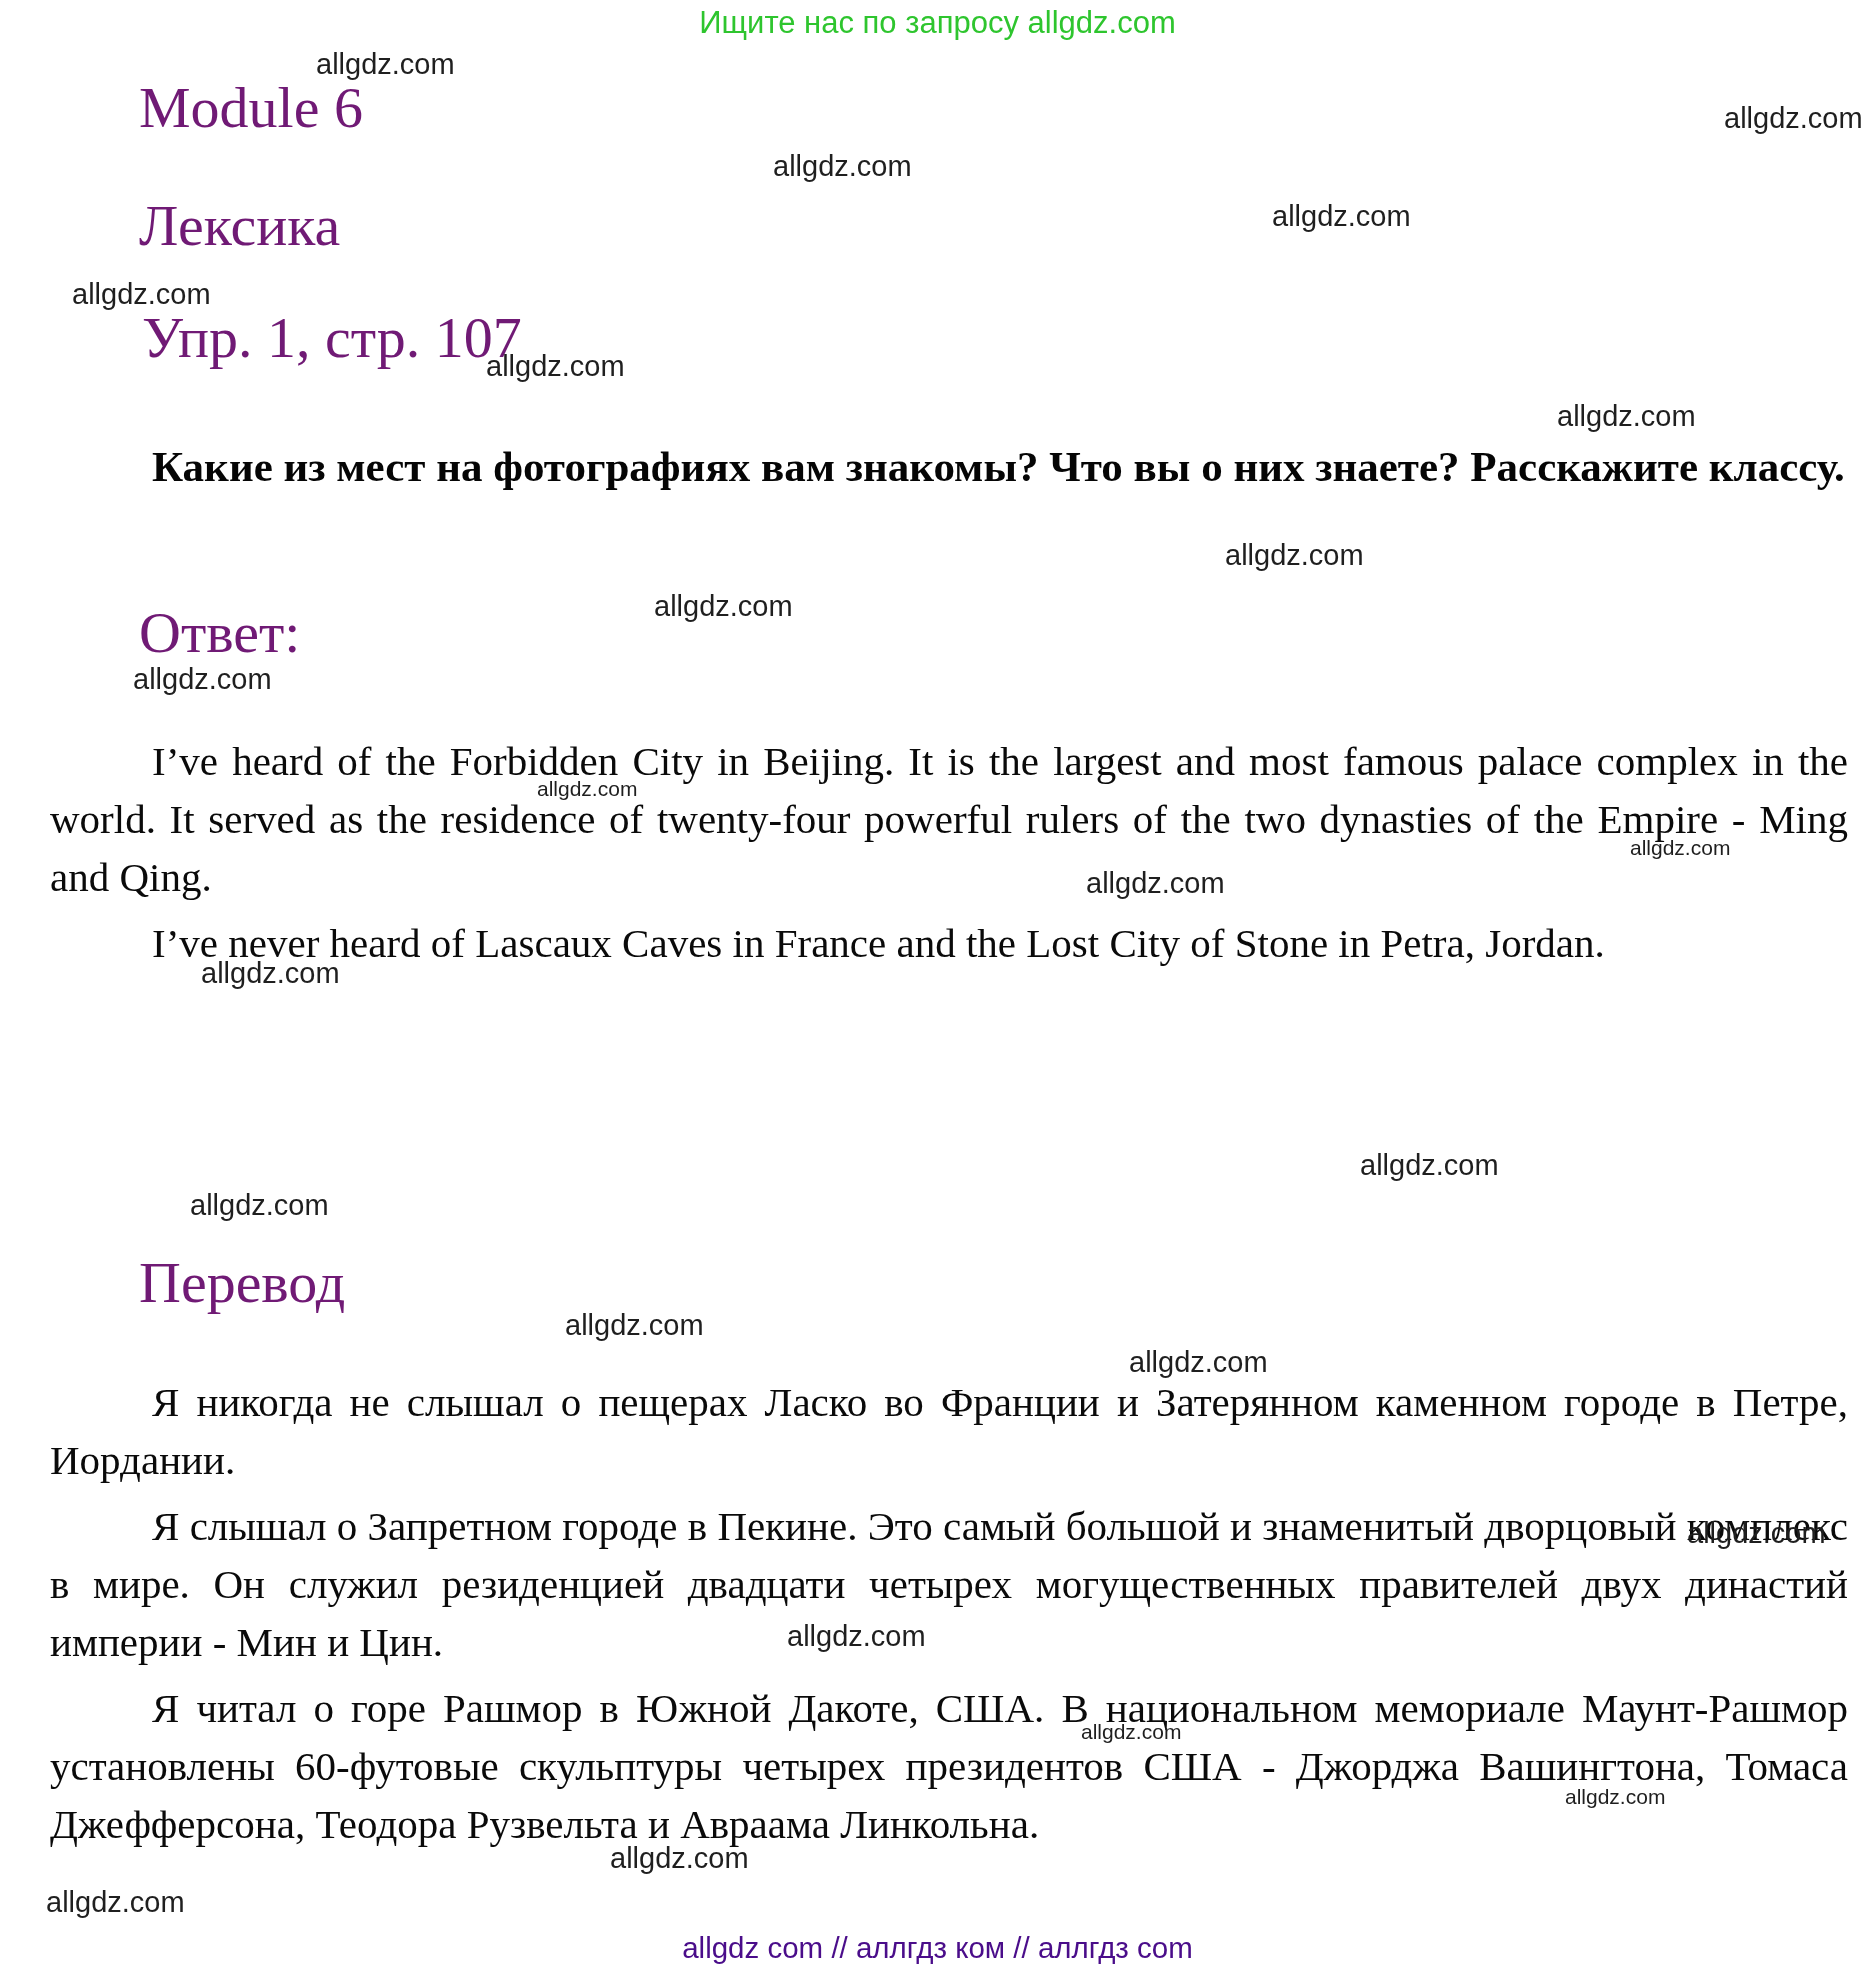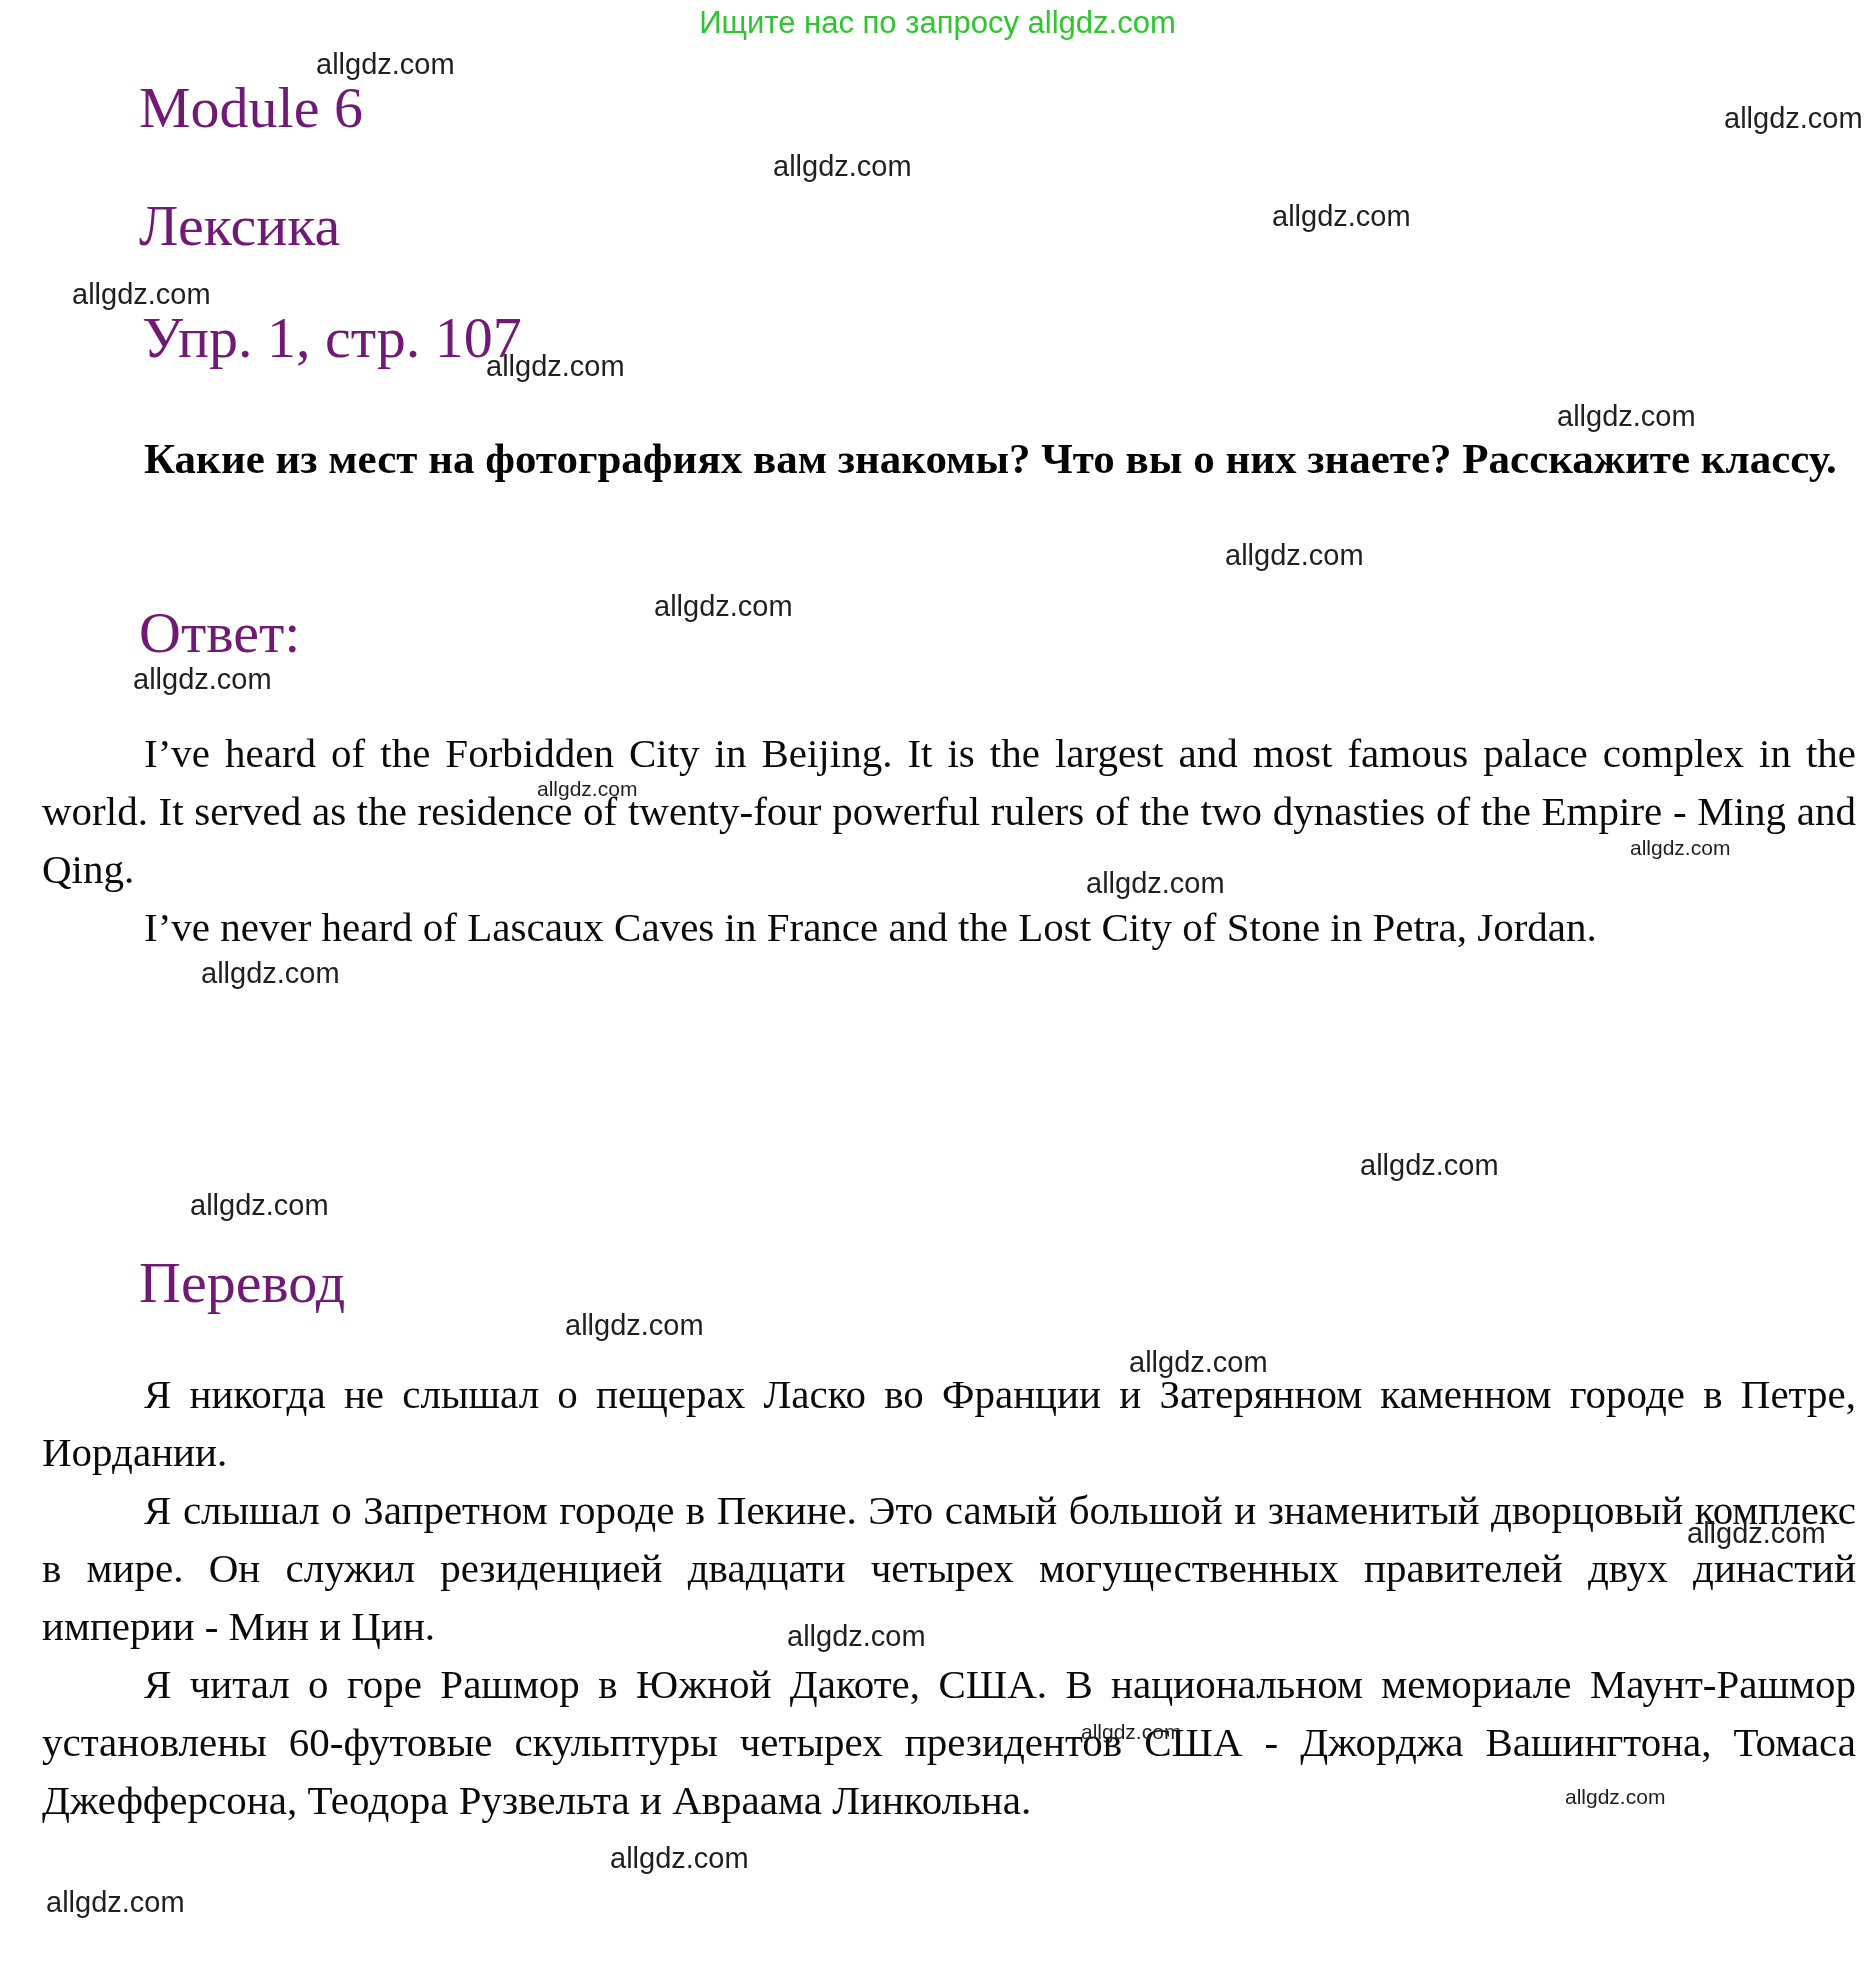--- a/index.html
+++ b/index.html
@@ -23,21 +23,21 @@
     line-height:50px;
     white-space:nowrap;
     color:#701a75;
   }
   .block{
     position:absolute;
     left:42px;width:1814px;
     text-align:justify;
   }
   .block p{
-    margin:0;
+    margin:8px;
     text-indent:102px;
   }
   .task{
     font-size:43px;line-height:61px;font-weight:bold;color:#050505;
   }
   .bodytext{
     font-size:41px;line-height:58px;color:#0a0a0a;
   }
   .wm{
     position:absolute;
@@ -79,20 +79,21 @@
   </div>
 
   <div class="heading" style="left:139px;top:1258px;">Перевод</div>
 
   <div class="block bodytext" style="top:1365px;">
     <p>Я никогда не слышал о пещерах Ласко во Франции и Затерянном каменном городе в Петре, Иордании.</p>
     <p>Я слышал о Запретном городе в Пекине. Это самый большой и знаменитый дворцовый комплекс в мире. Он служил резиденцией двадцати четырех могущественных правителей двух династий империи - Мин и Цин.</p>
     <p>Я читал о горе Рашмор в Южной Дакоте, США. В национальном мемориале Маунт-Рашмор установлены 60-футовые скульптуры четырех президентов США - Джорджа Вашингтона, Томаса Джефферсона, Теодора Рузвельта и Авраама Линкольна.</p>
   </div>
 
+  <div class="footer" style="color: rgb(74, 13, 138);">allgdz com  //  аллгдз ком  //  аллгдз com</div>
 
 <span class="wm lg" style="left: 316px; top: 50px;">allgdz.com</span>
     <span class="wm lg" style="left: 1724px; top: 104px;">allgdz.com</span>
     <span class="wm lg" style="left: 773px; top: 152px;">allgdz.com</span>
     <span class="wm lg" style="left: 1272px; top: 202px;">allgdz.com</span>
     <span class="wm lg" style="left: 72px; top: 280px;">allgdz.com</span>
     <span class="wm lg" style="left: 486px; top: 352px;">allgdz.com</span>
     <span class="wm lg" style="left: 1557px; top: 402px;">allgdz.com</span>
     <span class="wm lg" style="left: 1225px; top: 541px;">allgdz.com</span>
     <span class="wm lg" style="left: 654px; top: 592px;">allgdz.com</span>

